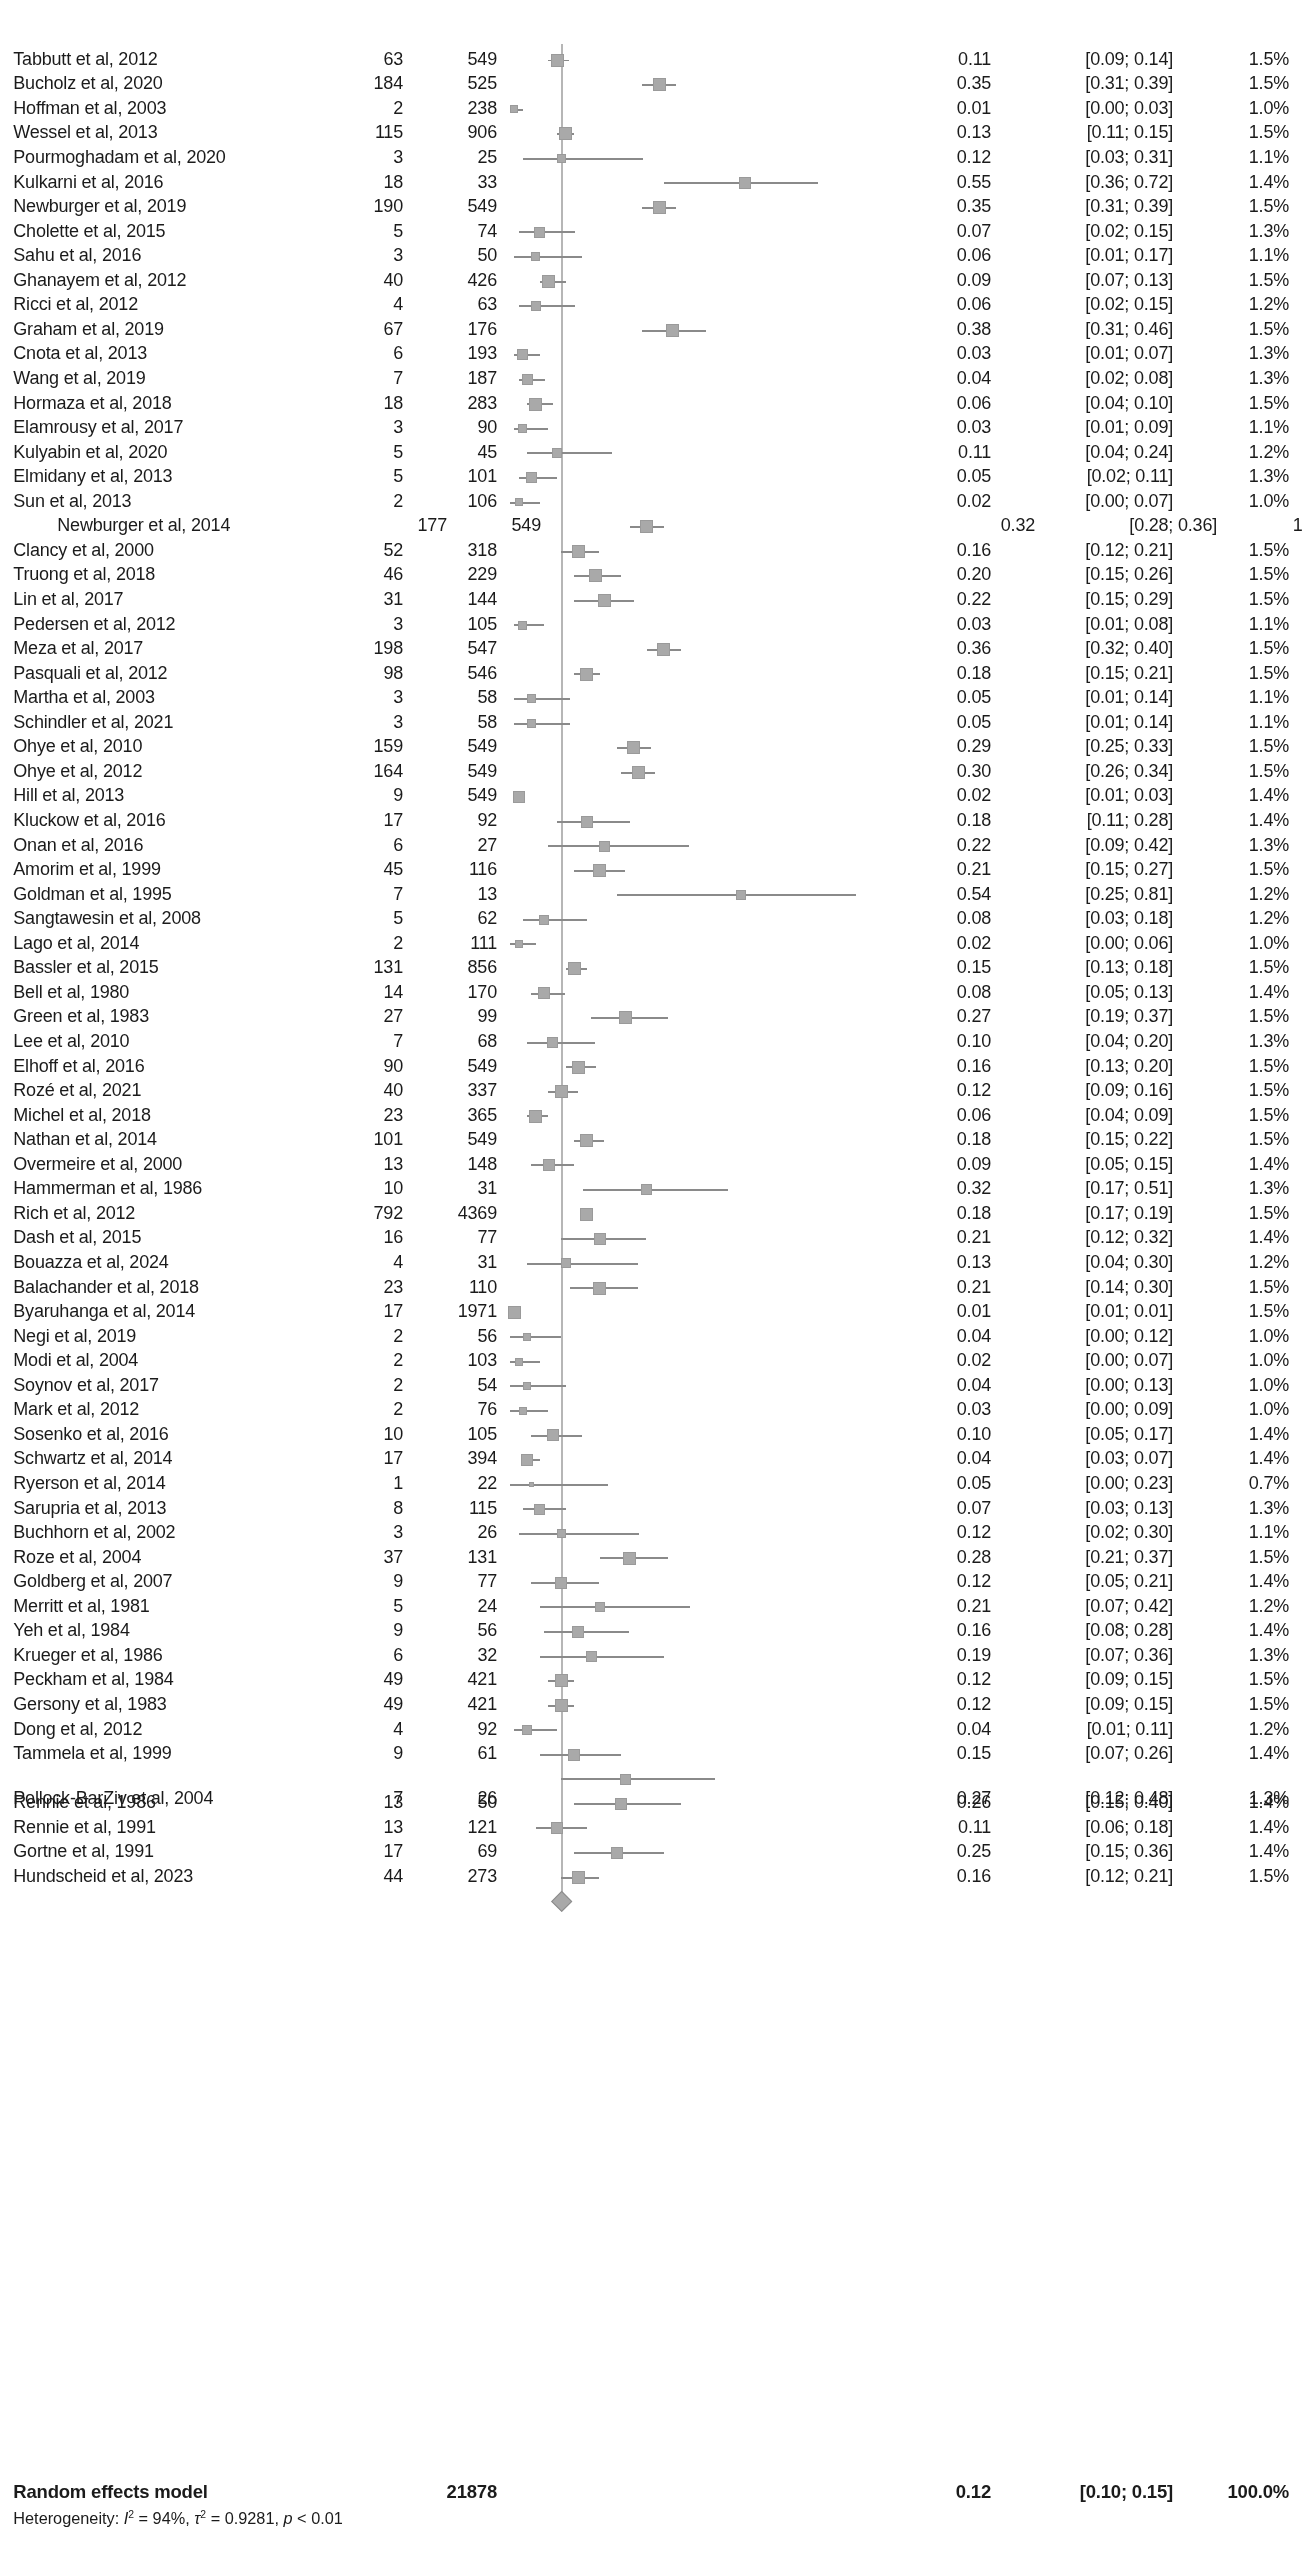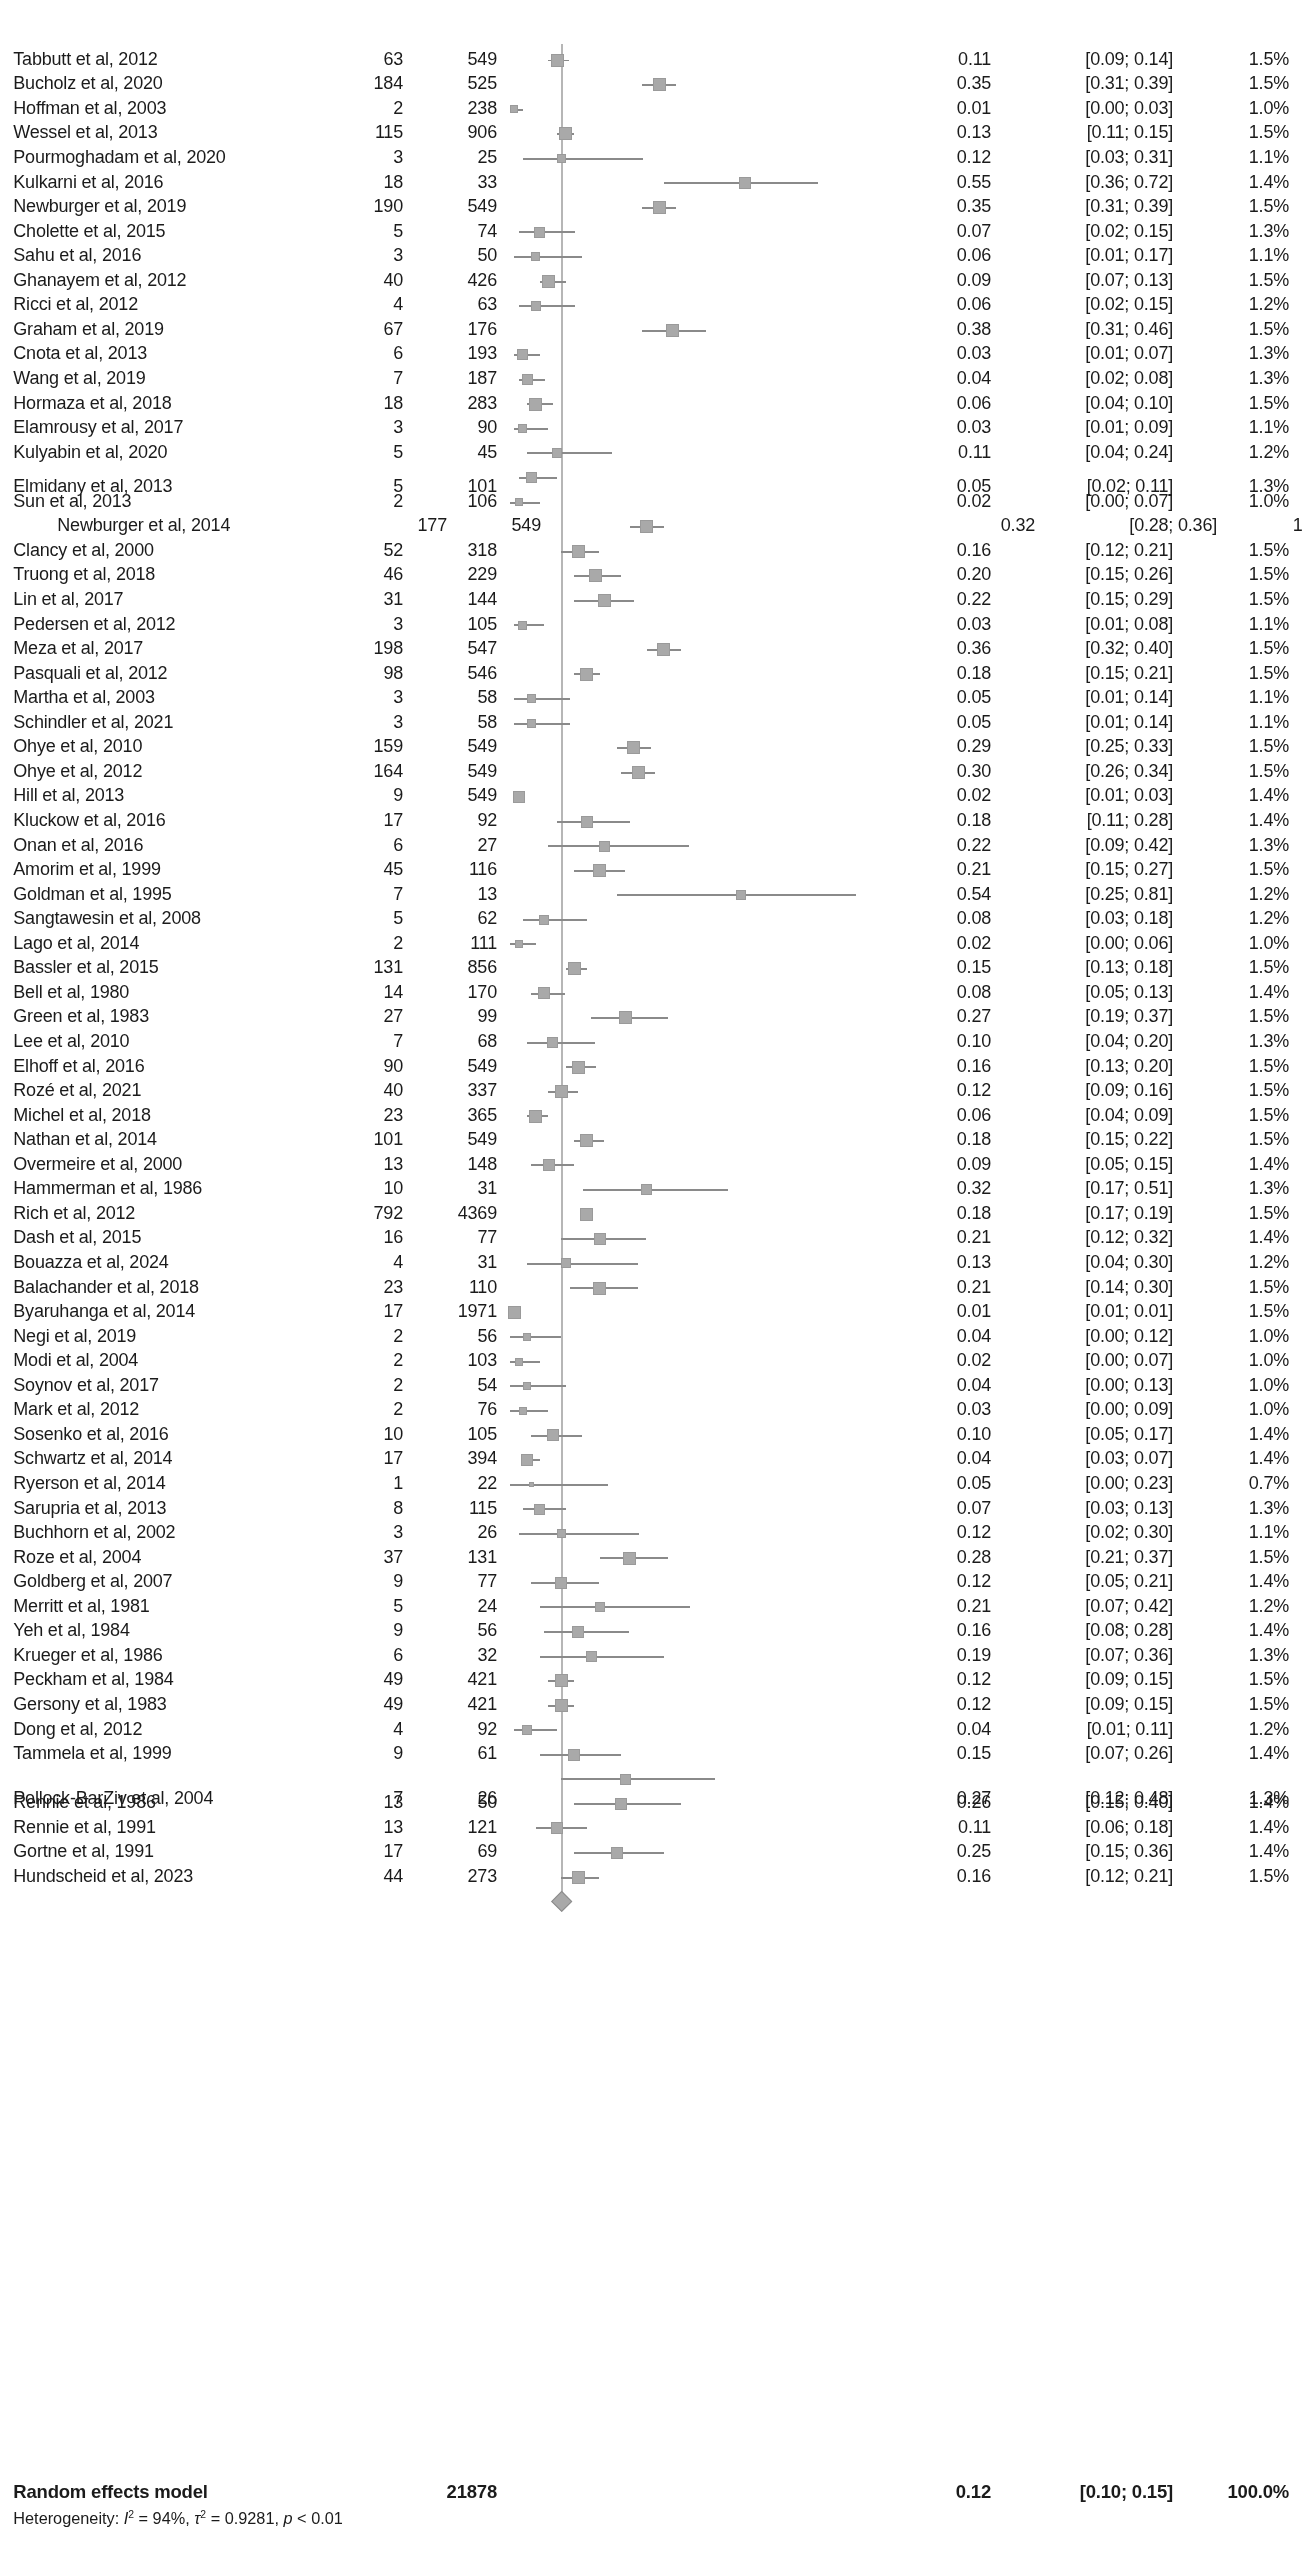--- a/index.html
+++ b/index.html
@@ -359,21 +359,21 @@
         <div class="c-weight cell">1.1%</div>
       </div>
       <div class="row" style="top: 442px;">
         <div class="c-study cell">Kulyabin et al, 2020</div>
         <div class="c-events cell">5</div>
         <div class="c-total cell">45</div>
         <div class="c-prop cell">0.11</div>
         <div class="c-ci cell">[0.04; 0.24]</div>
         <div class="c-weight cell">1.2%</div>
       </div>
-      <div class="row" style="top: 466px; margin-top: 10px;">
+      <div class="row" style="top: 466px;">
         <div class="c-study cell">Elmidany et al, 2013</div>
         <div class="c-events cell">5</div>
         <div class="c-total cell">101</div>
         <div class="c-prop cell">0.05</div>
         <div class="c-ci cell">[0.02; 0.11]</div>
         <div class="c-weight cell">1.3%</div>
       </div>
       <div class="row" style="top: 491px;">
         <div class="c-study cell">Sun et al, 2013</div>
         <div class="c-events cell">2</div>

